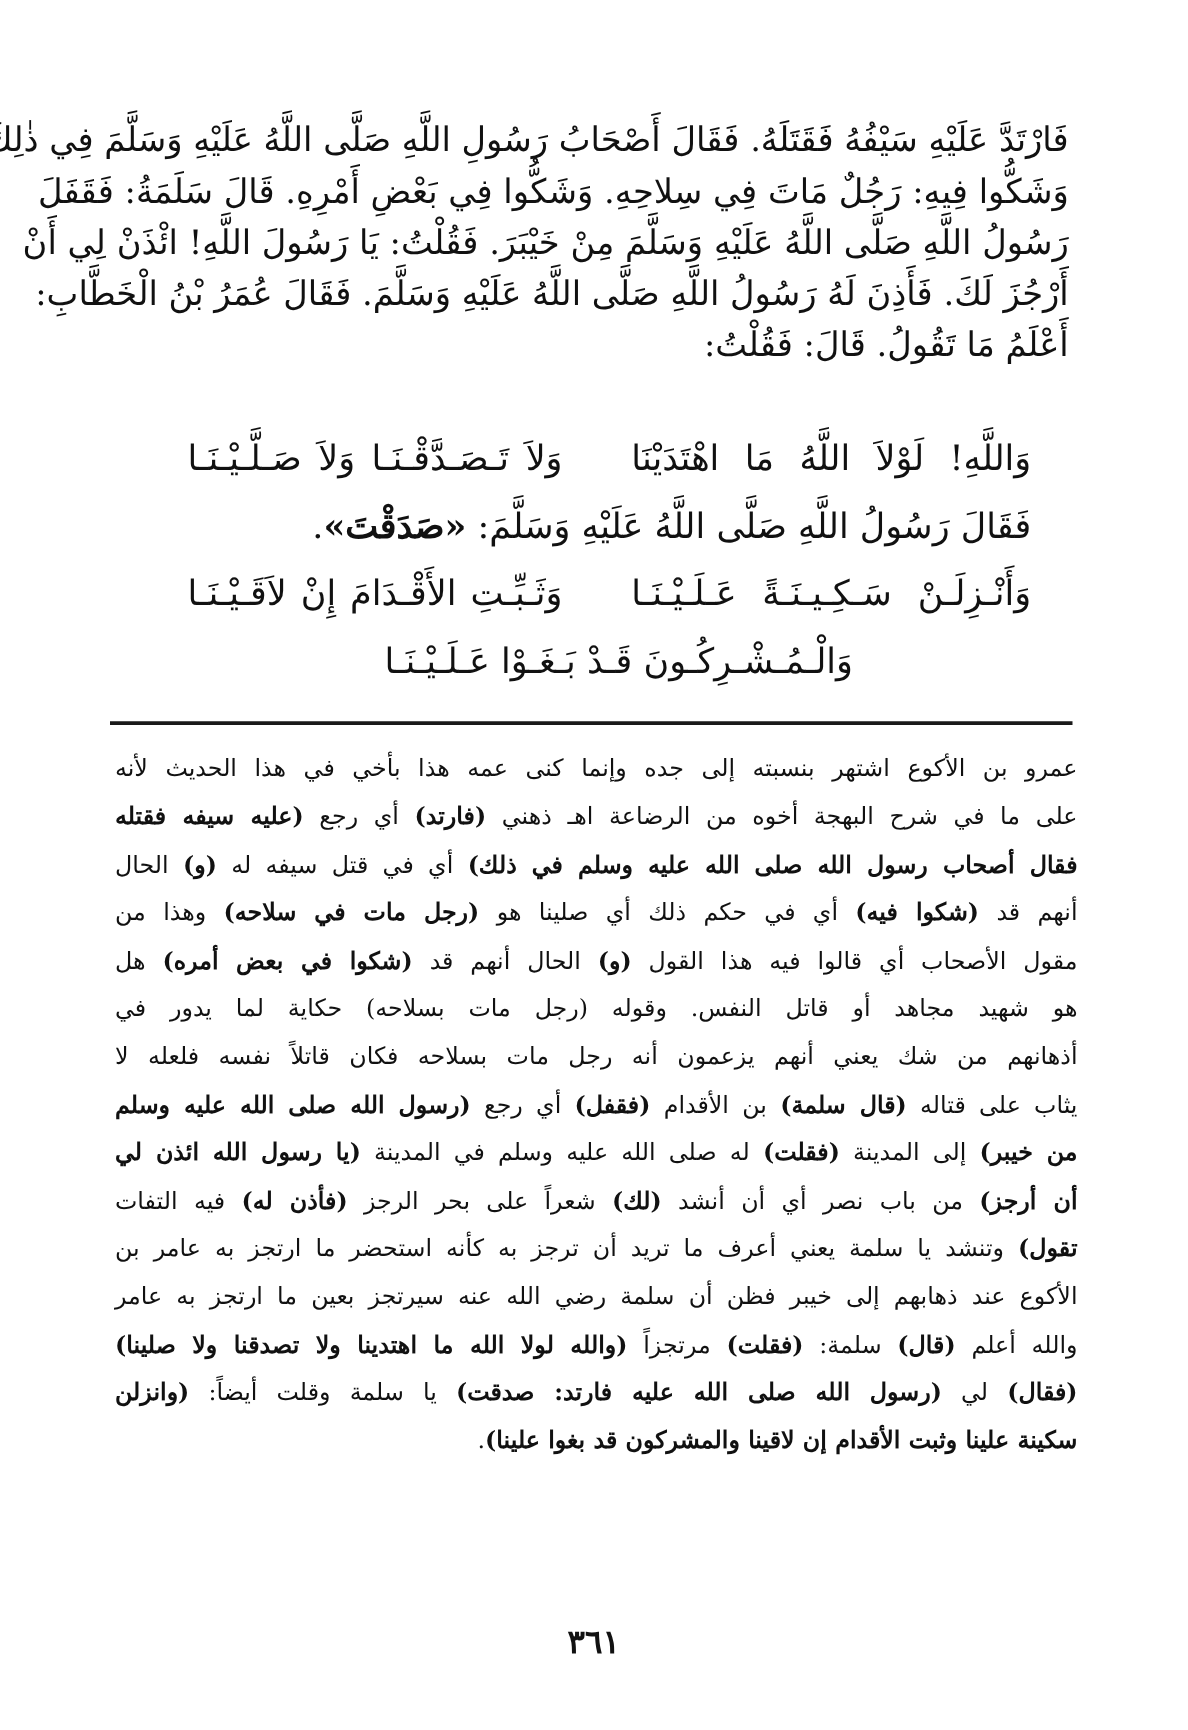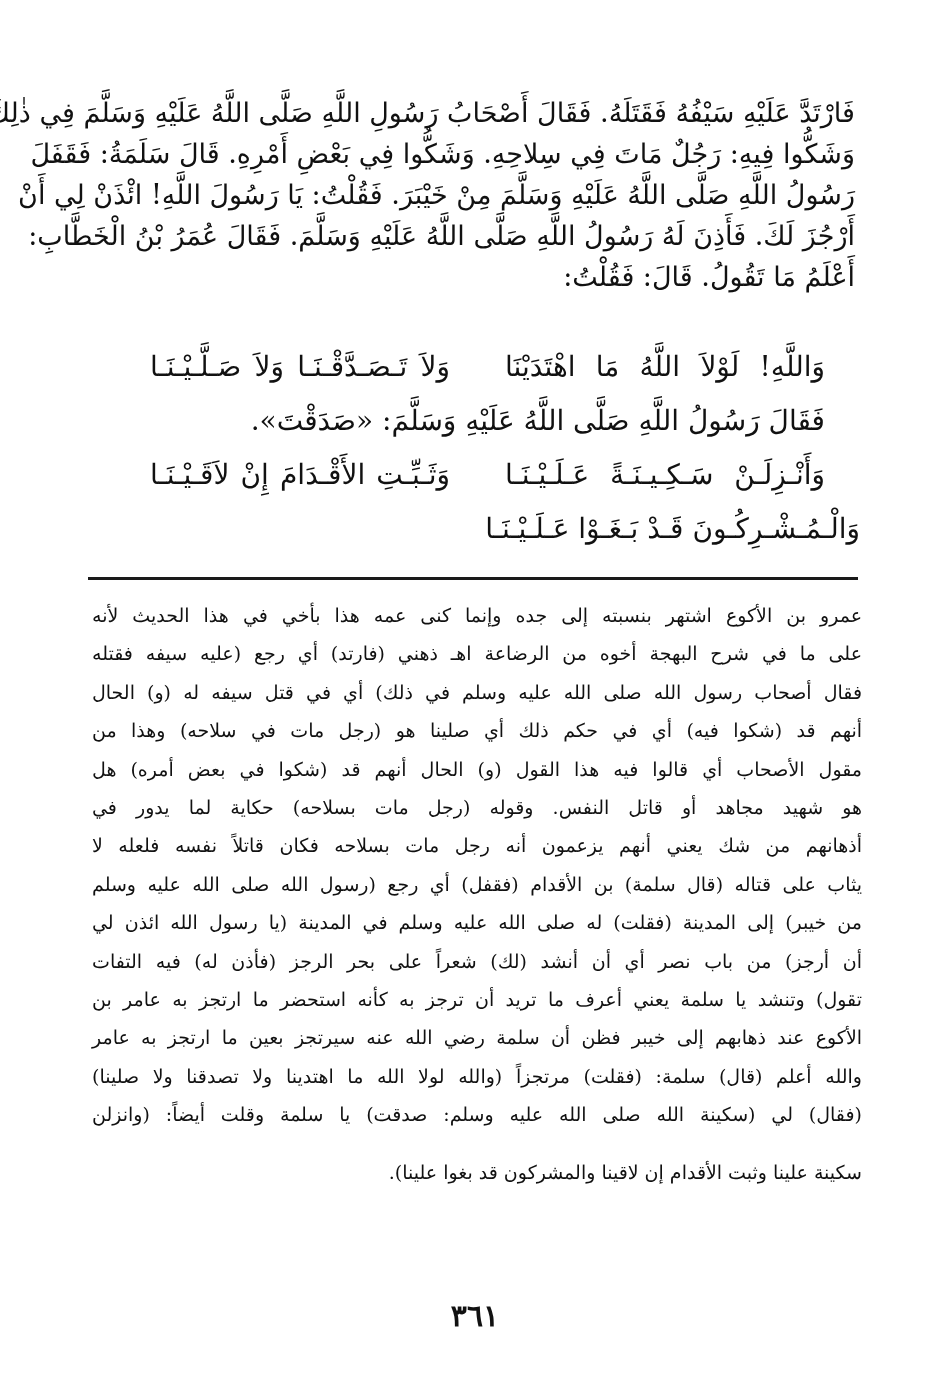--- a/index.html
+++ b/index.html
@@ -6,30 +6,30 @@
   body { width: 950px; height: 1384px; position: relative; overflow: hidden;
          font-family: "DejaVu Serif", "Liberation Serif", serif; color: #111; }
   .page { position: absolute; left: 0; top: 0; width: 950px; height: 1384px; }
   .main-text { position: absolute; left: 135px; top: 92px; width: 720px; direction: rtl; }
   .main-line { font-size: 27px; line-height: 41px; height: 41px; white-space: nowrap;
                text-align: justify; text-align-last: justify; }
   .poem { position: absolute; left: 130px; top: 340px; width: 730px; direction: rtl; }
   .poem-row { height: 54px; line-height: 54px; font-size: 28px; white-space: nowrap; position: relative; }
   .hemi-right { position: absolute; right: 35px; top: 0; width: 320px; text-align: justify; text-align-last: justify; margin-left: 46px; }
   .hemi-left { position: absolute; left: 20px; top: 0; width: 300px; text-align: justify; text-align-last: justify; }
-  .hemi-center { position: absolute; left: 0; right: 0; top: 0; text-align: right; }
+  .hemi-center { position: absolute; left: 0; right: 0; top: 0; text-align: center; }
   .prose-row { position: absolute; right: 35px; top: 0; white-space: nowrap; }
   .divider { position: absolute; left: 88px; top: 577px; width: 770px; height: 3px; background: #1a1a1a; }
   .commentary { position: absolute; left: 92px; top: 596px; width: 770px; direction: rtl; }
   .com-line { font-size: 19px; line-height: 38.4px; height: 38.4px; white-space: nowrap;
               text-align: justify; text-align-last: justify; }
-  .com-line.last { text-align-last: right; margin-top: 20px; }
-  .b { font-weight: normal; }
+  .com-line.last { text-align-last: right; }
+  .b { font-weight: bold; }
   .page-number { position: absolute; left: 420px; top: 1298px; width: 110px; text-align: center;
-                 font-size: 30px; font-weight: bold; direction: rtl; }
+                 font-size: 26px; font-weight: bold; direction: rtl; }
 </style>
 </head>
 <body>
 
 <div class="page">
 
   <div class="main-text">
     <div class="main-line">فَارْتَدَّ عَلَيْهِ سَيْفُهُ فَقَتَلَهُ. فَقَالَ أَصْحَابُ رَسُولِ اللَّهِ صَلَّى اللَّهُ عَلَيْهِ وَسَلَّمَ فِي ذٰلِكَ.</div>
     <div class="main-line">وَشَكُّوا فِيهِ: رَجُلٌ مَاتَ فِي سِلاحِهِ. وَشَكُّوا فِي بَعْضِ أَمْرِهِ. قَالَ سَلَمَةُ: فَقَفَلَ</div>
     <div class="main-line">رَسُولُ اللَّهِ صَلَّى اللَّهُ عَلَيْهِ وَسَلَّمَ مِنْ خَيْبَرَ. فَقُلْتُ: يَا رَسُولَ اللَّهِ! ائْذَنْ لِي أَنْ</div>
@@ -63,18 +63,18 @@
       <div class="com-line"><span>أنهم قد </span><span class="b">(شكوا فيه)</span><span> أي في حكم ذلك أي صلينا هو </span><span class="b">(رجل مات في سلاحه)</span><span> وهذا من</span></div>
       <div class="com-line"><span>مقول الأصحاب أي قالوا فيه هذا القول </span><span class="b">(و)</span><span> الحال أنهم قد </span><span class="b">(شكوا في بعض أمره)</span><span> هل</span></div>
       <div class="com-line"><span>هو شهيد مجاهد أو قاتل النفس. وقوله (رجل مات بسلاحه) حكاية لما يدور في</span></div>
       <div class="com-line"><span>أذهانهم من شك يعني أنهم يزعمون أنه رجل مات بسلاحه فكان قاتلاً نفسه فلعله لا</span></div>
       <div class="com-line"><span>يثاب على قتاله </span><span class="b">(قال سلمة)</span><span> بن الأقدام </span><span class="b">(فقفل)</span><span> أي رجع </span><span class="b">(رسول الله صلى الله عليه وسلم</span></div>
       <div class="com-line"><span class="b">من خيبر)</span><span> إلى المدينة </span><span class="b">(فقلت)</span><span> له صلى الله عليه وسلم في المدينة </span><span class="b">(يا رسول الله ائذن لي</span></div>
       <div class="com-line"><span class="b">أن أرجز)</span><span> من باب نصر أي أن أنشد </span><span class="b">(لك)</span><span> شعراً على بحر الرجز </span><span class="b">(فأذن له)</span><span> فيه التفات</span></div>
       <div class="com-line"><span class="b">تقول)</span><span> وتنشد يا سلمة يعني أعرف ما تريد أن ترجز به كأنه استحضر ما ارتجز به عامر بن</span></div>
       <div class="com-line"><span>الأكوع عند ذهابهم إلى خيبر فظن أن سلمة رضي الله عنه سيرتجز بعين ما ارتجز به عامر</span></div>
       <div class="com-line"><span>والله أعلم </span><span class="b">(قال)</span><span> سلمة: </span><span class="b">(فقلت)</span><span> مرتجزاً </span><span class="b">(والله لولا الله ما اهتدينا ولا تصدقنا ولا صلينا)</span></div>
-      <div class="com-line"><span class="b">(فقال)</span><span> لي </span><span class="b">(سكينة الله صلى الله عليه وسلم: صدقت)</span><span> يا سلمة وقلت أيضاً: </span><span class="b">(وانزلن</span></div>
+      <div class="com-line"><span class="b">(فقال)</span><span> لي </span><span class="b">(رسول الله صلى الله عليه فارتد: صدقت)</span><span> يا سلمة وقلت أيضاً: </span><span class="b">(وانزلن</span></div>
       <div class="com-line last"><span class="b">سكينة علينا وثبت الأقدام إن لاقينا والمشركون قد بغوا علينا)</span><span>.</span></div>
     </div>
 
   <div class="page-number">٣٦١</div>
 </div>
 
 </body></html>

